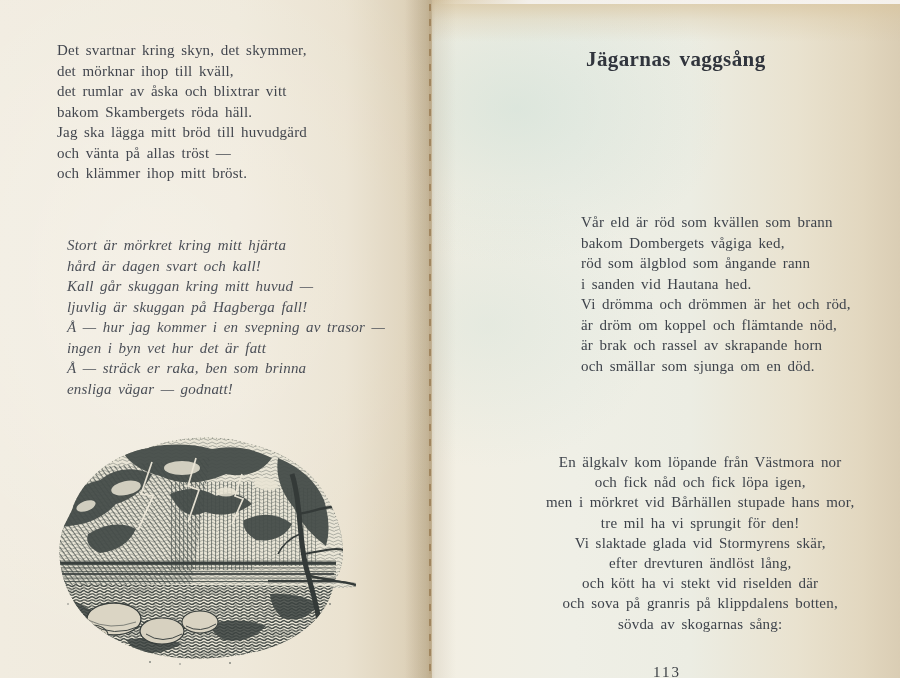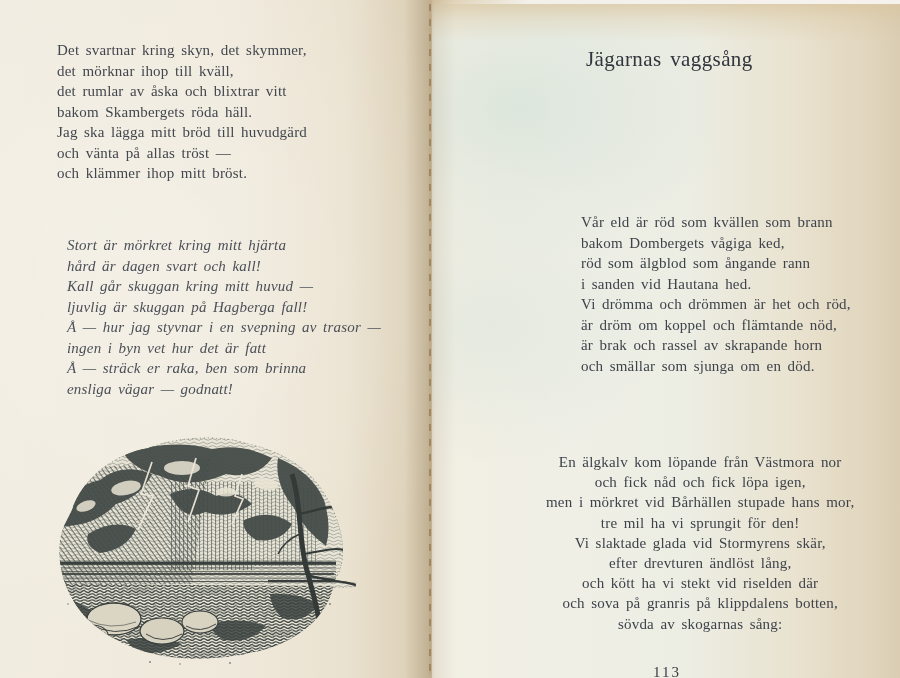--- a/index.html
+++ b/index.html
@@ -45,21 +45,21 @@
     position:absolute;color:#42464e;font-size:15px;line-height:20.5px;
     letter-spacing:.2px;word-spacing:2.5px;white-space:nowrap;
   }
   .poem div{height:20.5px;}
   #lp-s1{left:57px;top:40px;}
   #lp-s2{left:67px;top:235px;font-style:italic;color:#4b4f57;}
   #rp-s1{left:546px;top:212px;color:#3e434b;margin-left:35px;}
   #rp-s2{left:546px;top:452px;color:#3e434b;line-height:20.2px;text-align:center;}
   #rp-s2 div{height:20.2px;}
   .chapter-title{
-    position:absolute;left:586px;top:47px;font-size:21px;font-weight:normal;
+    position:absolute;left:586px;top:47px;font-size:21px;font-weight:bold;
     color:#31353d;letter-spacing:.4px;word-spacing:3px;
   }
   .pagenum{
     position:absolute;left:653px;top:664px;font-size:15px;color:#383c42;letter-spacing:2px;
   }
   .illus{position:absolute;left:30px;top:434px;width:332px;height:232px;}
 </style>
 </head>
 <body>
 
@@ -79,21 +79,21 @@
     <div>Jag ska lägga mitt bröd till huvudgärd</div>
     <div>och vänta på allas tröst —</div>
     <div>och klämmer ihop mitt bröst.</div>
   </div>
 
   <div class="poem" id="lp-s2">
     <div>Stort är mörkret kring mitt hjärta</div>
     <div>hård är dagen svart och kall!</div>
     <div>Kall går skuggan kring mitt huvud —</div>
     <div>ljuvlig är skuggan på Hagberga fall!</div>
-    <div>Å — hur jag styvnar i en svepning av trasor —</div>
+    <div>Å — hur jag kommer i en svepning av trasor —</div>
     <div>ingen i byn vet hur det är fatt</div>
     <div>Å — sträck er raka, ben som brinna</div>
     <div>ensliga vägar — godnatt!</div>
   </div>
 
   <div class="chapter-title">Jägarnas vaggsång</div>
 
   <div class="poem" id="rp-s1">
     <div>Vår eld är röd som kvällen som brann</div>
     <div>bakom Dombergets vågiga ked,</div>

